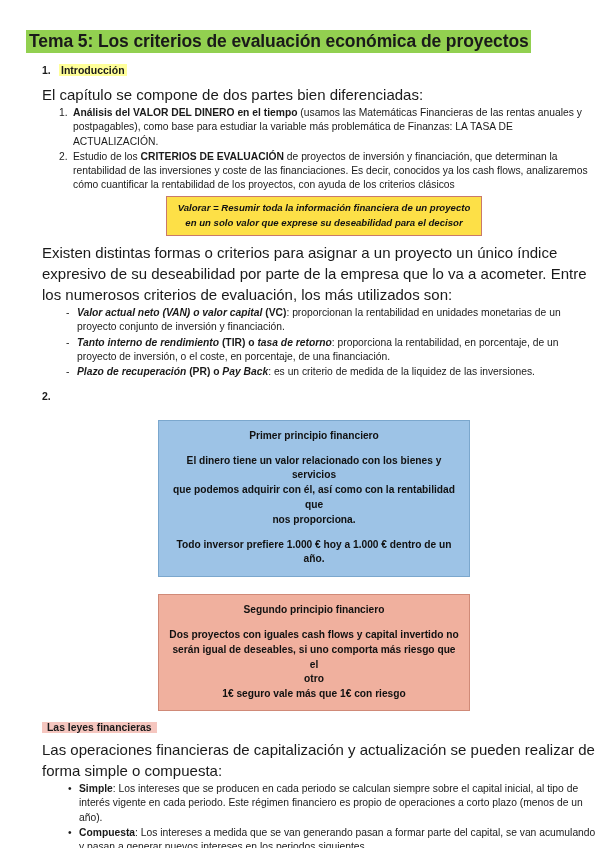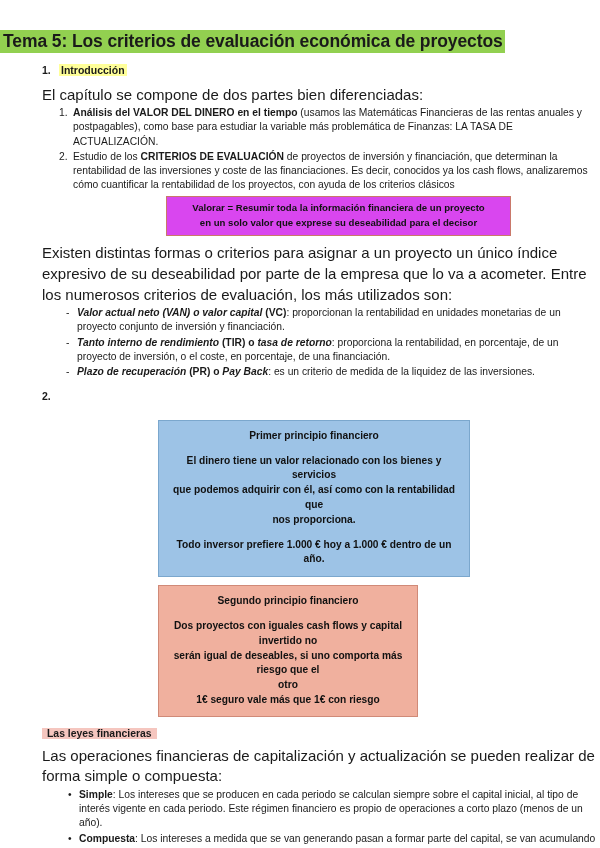--- a/index.html
+++ b/index.html
@@ -15,20 +15,21 @@
   .page {
     position: relative;
     width: 600px;
     height: 848px;
     padding: 0;
   }
 
   
   .doc-title {
     margin: 31px 0 0 0;
+    padding-left: 26px;
     font-size: 17.5px;
     font-weight: 600;
     letter-spacing: -0.1px;
     line-height: 1.25;
   }
   .doc-title .hl {
     background: #92d050;
     padding: 1px 2px 2px 3px;
   }
 
@@ -95,45 +96,46 @@
     color: #111;
   }
   .box .box-title {
     font-weight: bold;
     display: block;
   }
   .box .box-line { display: block; }
   .box .spacer { display: block; height: 10px; }
 
   .box-valorar {
-    width: 345px;
+    width: 316px;
     margin-left: 166px;
-    background: #d946ef;
+    background: #fde047;
     border: 1px solid #c9796a;
     padding: 4px 6px 5px 6px;
     font-size: 9.6px;
     line-height: 1.5;
+    font-style: italic;
   }
 
   .box-primer {
     width: 312px;
     margin-left: 158px;
     background: #9dc3e6;
     border: 1px solid #7ba7cd;
     padding: 8px 10px 9px 10px;
     margin-top: 16px;
   }
 
   .box-segundo {
-    width: 260px;
+    width: 312px;
     margin-left: 158px;
     background: #f0b09e;
     border: 1px solid #d08a78;
     padding: 8px 10px 8px 10px;
-    margin-top: 8px;
+    margin-top: 17px;
   }
 
   
   .subhead-pink {
     margin: 11px 0 0 0;
     padding-left: 42px;
     font-size: 10.4px;
     font-weight: bold;
   }
   .subhead-pink .hl-pink {

